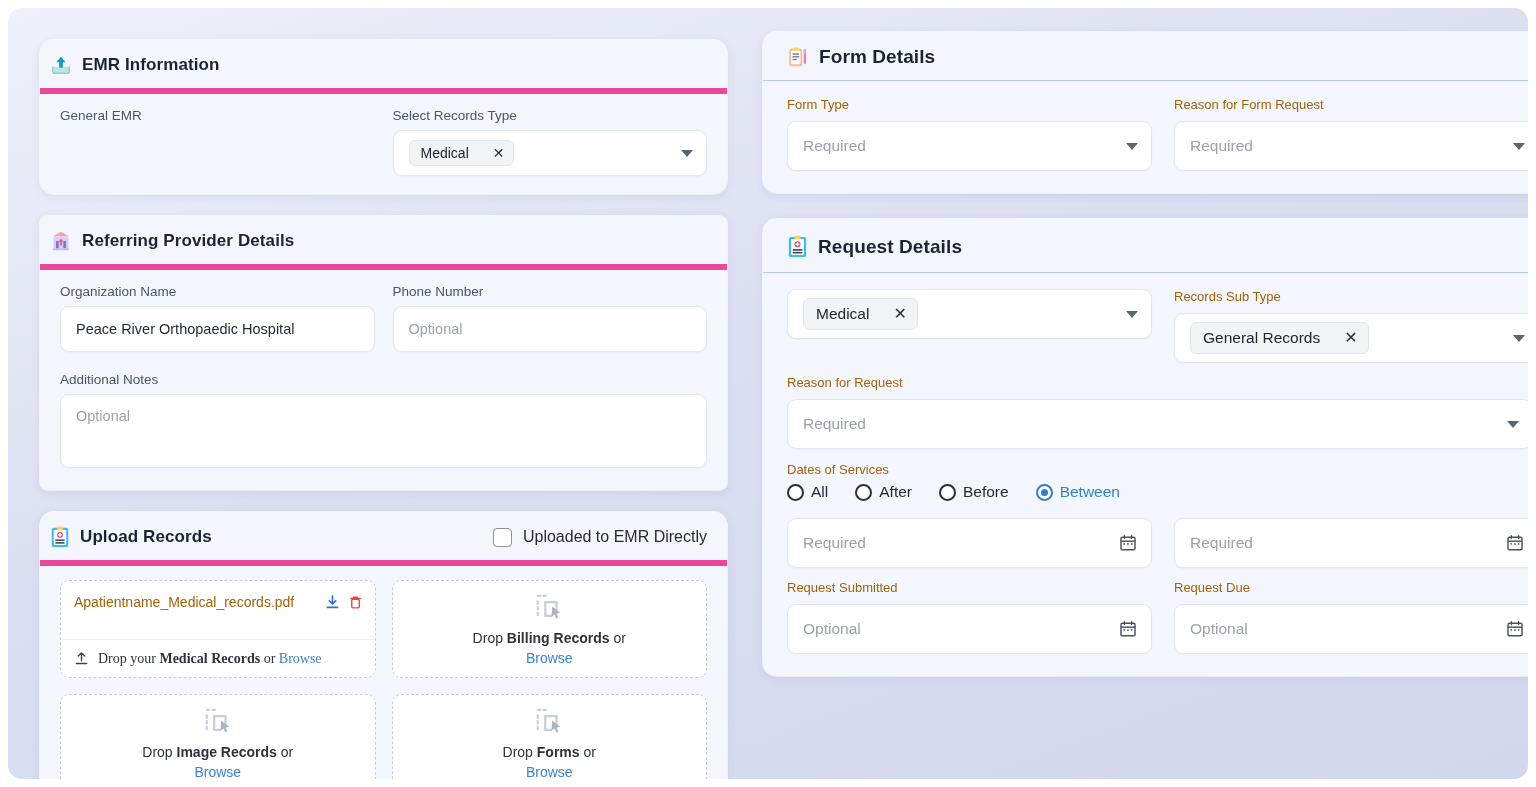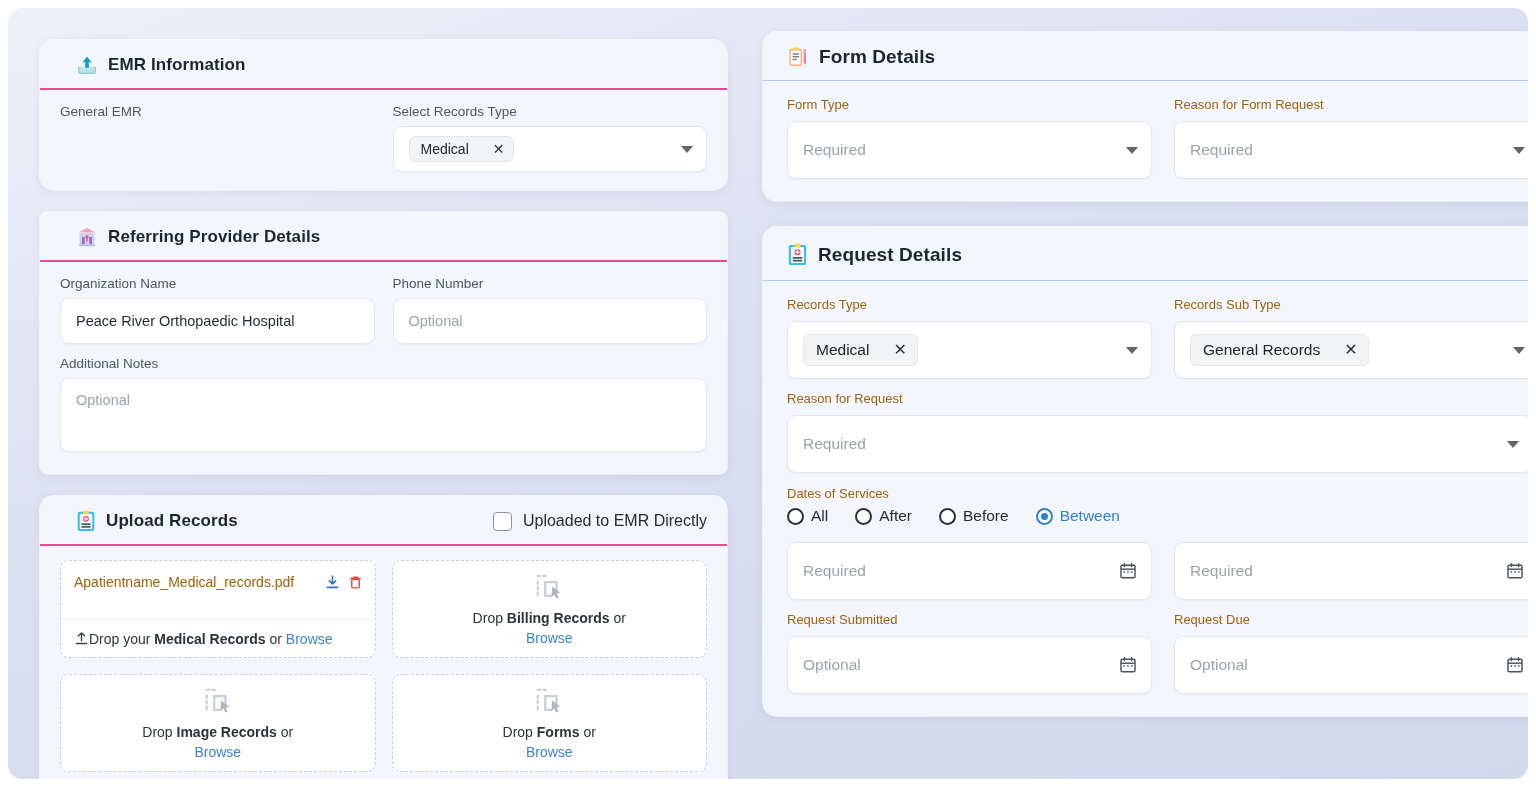--- a/index.html
+++ b/index.html
@@ -26,22 +26,22 @@
   .card {
     background: #f4f6fd;
     border-radius: 14px;
     box-shadow: 0 2px 10px rgba(60,70,120,.10), 0 0 0 1px rgba(255,255,255,.85);
     overflow: hidden;
   }
   .card-head {
     display: flex;
     align-items: center;
     gap: 10px;
-    padding: 14px 20px 12px 36px;
-    border-bottom: 2px solid #ec4899;
+    padding: 14px 20px 12px 10px;
+    border-bottom: 6px solid #ec4899;
     background: #f4f6fd;
   }
   .card-head.right-head { border-bottom: 1px solid #b9c8ee; }
   .card-title {
     font-size: 17px;
     font-weight: 700;
     color: #1c2433;
     letter-spacing: .1px;
     white-space: nowrap;
   }
@@ -65,21 +65,21 @@
     background: #ffffff;
     border: 1px solid #e2e6ef;
     border-radius: 9px;
     display: flex;
     align-items: center;
     padding: 0 34px 0 15px;
     font-size: 14.5px;
     color: #1f2733;
     box-shadow: 0 1px 2px rgba(30,40,70,.04);
   }
-  .control.tall { height: 58px; font-size: 15.5px; }
+  .control.tall { height: 50px; font-size: 15.5px; }
   .control .ph { color: #9aa2ad; }
   .caret {
     position: absolute;
     right: 13px; top: 50%;
     margin-top: -3px;
     width: 0; height: 0;
     border-left: 6px solid transparent;
     border-right: 6px solid transparent;
     border-top: 7px solid #5d656f;
   }
@@ -168,23 +168,25 @@
     overflow: hidden;
     text-overflow: ellipsis;
   }
   .file-foot {
     position: absolute;
     left: 0; right: 0; bottom: 0;
     border-top: 1px solid #eceef3;
     height: 38px;
     display: flex;
     align-items: center;
+    gap: 9px;
     padding: 0 13px;
     font-size: 14px;
     color: #2c333d;
+    font-family: Liberation Serif, serif;
   }
 
   
   .radios { display: flex; align-items: center; gap: 27px; margin: 5px 0 17px 0; }
   .radio { display: flex; align-items: center; gap: 7px; cursor: pointer; }
   .rdot {
     width: 17px; height: 17px;
     border-radius: 50%;
     border: 2px solid #2a313b;
     background: #fff;
@@ -256,21 +258,21 @@
             <rect x="4" y="8" width="16" height="12" rx="1" fill="#cfd2f0"></rect>
             <rect x="6.5" y="12" width="3" height="8" fill="#8e6fd0"></rect>
             <rect x="14.5" y="12" width="3" height="8" fill="#8e6fd0"></rect>
             <path d="M12 9.5l2.6 3h-1.7v4.5h-1.8V12.5H9.4z" fill="#e0558c"></path>
             <rect x="3" y="20" width="18" height="2" rx="1" fill="#b9bde8"></rect>
           </svg>
         </span>
         <span class="card-title">Referring Provider Details</span>
       </div>
       <div class="card-body">
-        <div class="row2" style="margin-bottom:12px;">
+        <div class="row2" style="margin-bottom:20px;">
           <div class="fld">
             <div class="lbl">Organization Name</div>
             <div class="control" style="padding-right:15px;">
               <span>Peace River Orthopaedic Hospital</span>
             </div>
           </div>
           <div class="fld">
             <div class="lbl">Phone Number</div>
             <div class="control" style="padding-right:15px;">
               <span class="ph">Optional</span>
@@ -447,21 +449,20 @@
             <rect x="5" y="14.6" width="10" height="1.8" fill="#44505e"></rect>
             <rect x="5" y="17.5" width="10" height="1.8" fill="#44505e"></rect>
           </svg>
         </span>
         <span class="card-title big">Request Details</span>
       </div>
       <div class="card-body" style="padding:16px 24px 22px 24px;">
 
         <div class="row2" style="gap:22px; margin-bottom:12px;">
           <div class="fld">
-            <div class="lbl big">Records Type</div>
             <div class="control tall">
               <span class="chip big">
                 <span>Medical</span>
                 <span class="x">✕</span>
               </span>
               <span class="caret"></span>
             </div>
           </div>
           <div class="fld">
             <div class="lbl big">Records Sub Type</div>

